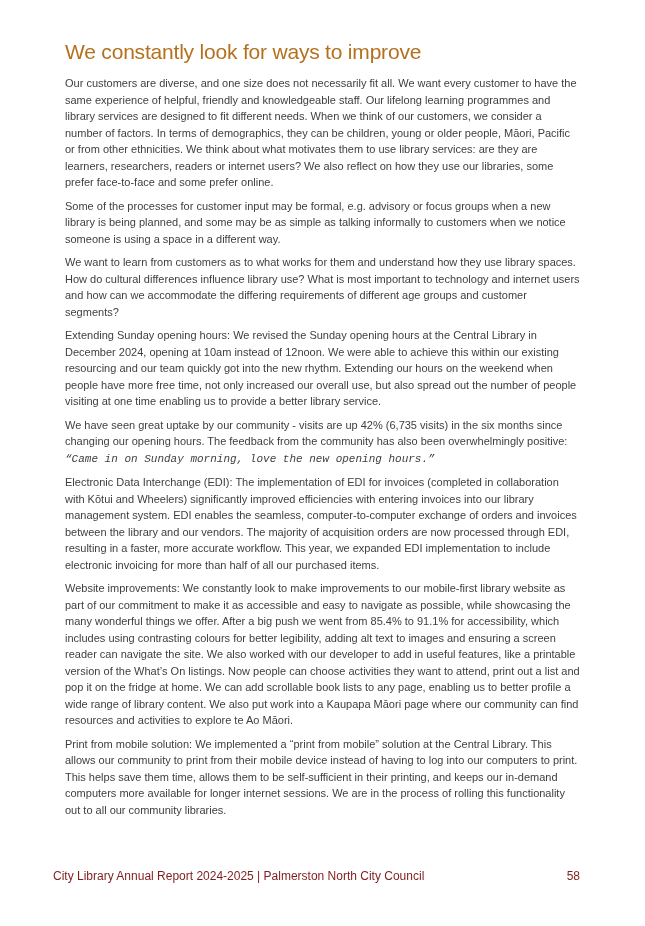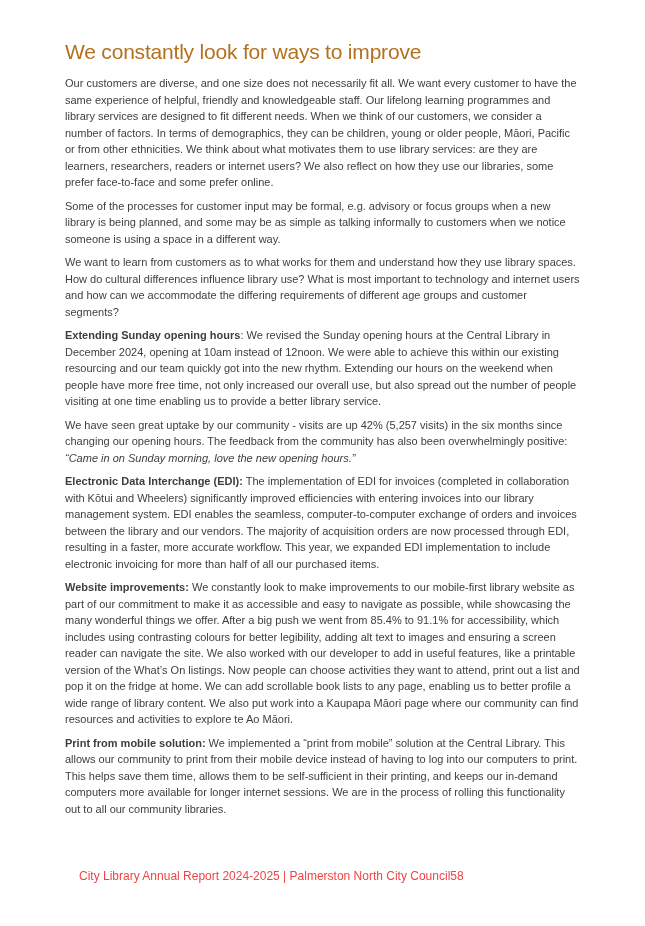--- a/index.html
+++ b/index.html
@@ -30,48 +30,49 @@
     line-height: 1.15;
   }
   .page-body { }
   .para {
     font-size: 11px;
     line-height: 16.5px;
     color: #3E3E3E;
     margin: 0 0 7px 0;
     text-align: left;
   }
-  .seg-bold   { font-weight: bold; }
-  .seg-italic { font-style: italic; }
+  .seg-bold   { font-weight: normal; }
+  .seg-italic { font-style: italic; font-family: Liberation Mono, monospace; }
   .seg-normal { }
   .page-footer {
     position: absolute;
-    left: 79px;
+    left: 53px;
     right: 65px;
     top: 868px;
     display: flex;
+    justify-content: space-between;
     align-items: baseline;
     font-size: 12px;
     line-height: 16px;
-    color: #ef4444;
+    color: #7f1d1d;
   }
 </style>
 </head>
 <body>
 
 <div class="page">
   <h1 class="page-title">We constantly look for ways to improve</h1>
 
   <div class="page-body">
 
   <p class="para"><span class="seg-normal">Our customers are diverse, and one size does not necessarily fit all. We want every customer to have the same experience of helpful, friendly and knowledgeable staff. Our lifelong learning programmes and library services are designed to fit different needs. When we think of our customers, we consider a number of factors. In terms of demographics, they can be children, young or older people, Māori, Pacific or from other ethnicities. We think about what motivates them to use library services: are they are learners, researchers, readers or internet users? We also reflect on how they use our libraries, some prefer face-to-face and some prefer online.</span></p>
       <p class="para"><span class="seg-normal">Some of the processes for customer input may be formal, e.g. advisory or focus groups when a new library is being planned, and some may be as simple as talking informally to customers when we notice someone is using a space in a different way.</span></p>
       <p class="para"><span class="seg-normal">We want to learn from customers as to what works for them and understand how they use library spaces. How do cultural differences influence library use? What is most important to technology and internet users and how can we accommodate the differing requirements of different age groups and customer segments?</span></p>
       <p class="para"><span class="seg-bold">Extending Sunday opening hours</span><span class="seg-normal">: We revised the Sunday opening hours at the Central Library in December 2024, opening at 10am instead of 12noon. We were able to achieve this within our existing resourcing and our team quickly got into the new rhythm. Extending our hours on the weekend when people have more free time, not only increased our overall use, but also spread out the number of people visiting at one time enabling us to provide a better library service.</span></p>
-      <p class="para"><span class="seg-normal">We have seen great uptake by our community - visits are up 42% (5,257 visits) in the six months since changing our opening hours. The feedback from the community has also been overwhelmingly positive: </span><span class="seg-italic">“Came in on Sunday morning, love the new opening hours.”</span></p>
+      <p class="para"><span class="seg-normal">We have seen great uptake by our community - visits are up 42% (6,735 visits) in the six months since changing our opening hours. The feedback from the community has also been overwhelmingly positive: </span><span class="seg-italic">“Came in on Sunday morning, love the new opening hours.”</span></p>
       <p class="para"><span class="seg-bold">Electronic Data Interchange (EDI):</span><span class="seg-normal"> The implementation of EDI for invoices (completed in collaboration with Kōtui and Wheelers) significantly improved efficiencies with entering invoices into our library management system. EDI enables the seamless, computer-to-computer exchange of orders and invoices between the library and our vendors. The majority of acquisition orders are now processed through EDI, resulting in a faster, more accurate workflow. This year, we expanded EDI implementation to include electronic invoicing for more than half of all our purchased items.</span></p>
       <p class="para"><span class="seg-bold">Website improvements:</span><span class="seg-normal"> We constantly look to make improvements to our mobile-first library website as part of our commitment to make it as accessible and easy to navigate as possible, while showcasing the many wonderful things we offer. After a big push we went from 85.4% to 91.1% for accessibility, which includes using contrasting colours for better legibility, adding alt text to images and ensuring a screen reader can navigate the site. We also worked with our developer to add in useful features, like a printable version of the What’s On listings. Now people can choose activities they want to attend, print out a list and pop it on the fridge at home. We can add scrollable book lists to any page, enabling us to better profile a wide range of library content. We also put work into a Kaupapa Māori page where our community can find resources and activities to explore te Ao Māori.</span></p>
       <p class="para"><span class="seg-bold">Print from mobile solution:</span><span class="seg-normal"> We implemented a “print from mobile” solution at the Central Library. This allows our community to print from their mobile device instead of having to log into our computers to print. This helps save them time, allows them to be self-sufficient in their printing, and keeps our in-demand computers more available for longer internet sessions. We are in the process of rolling this functionality out to all our community libraries.</span></p>
     </div>
 
   <div class="page-footer">
     <span>City Library Annual Report 2024-2025 | Palmerston North City Council</span>
     <span>58</span>
   </div>
 </div>

